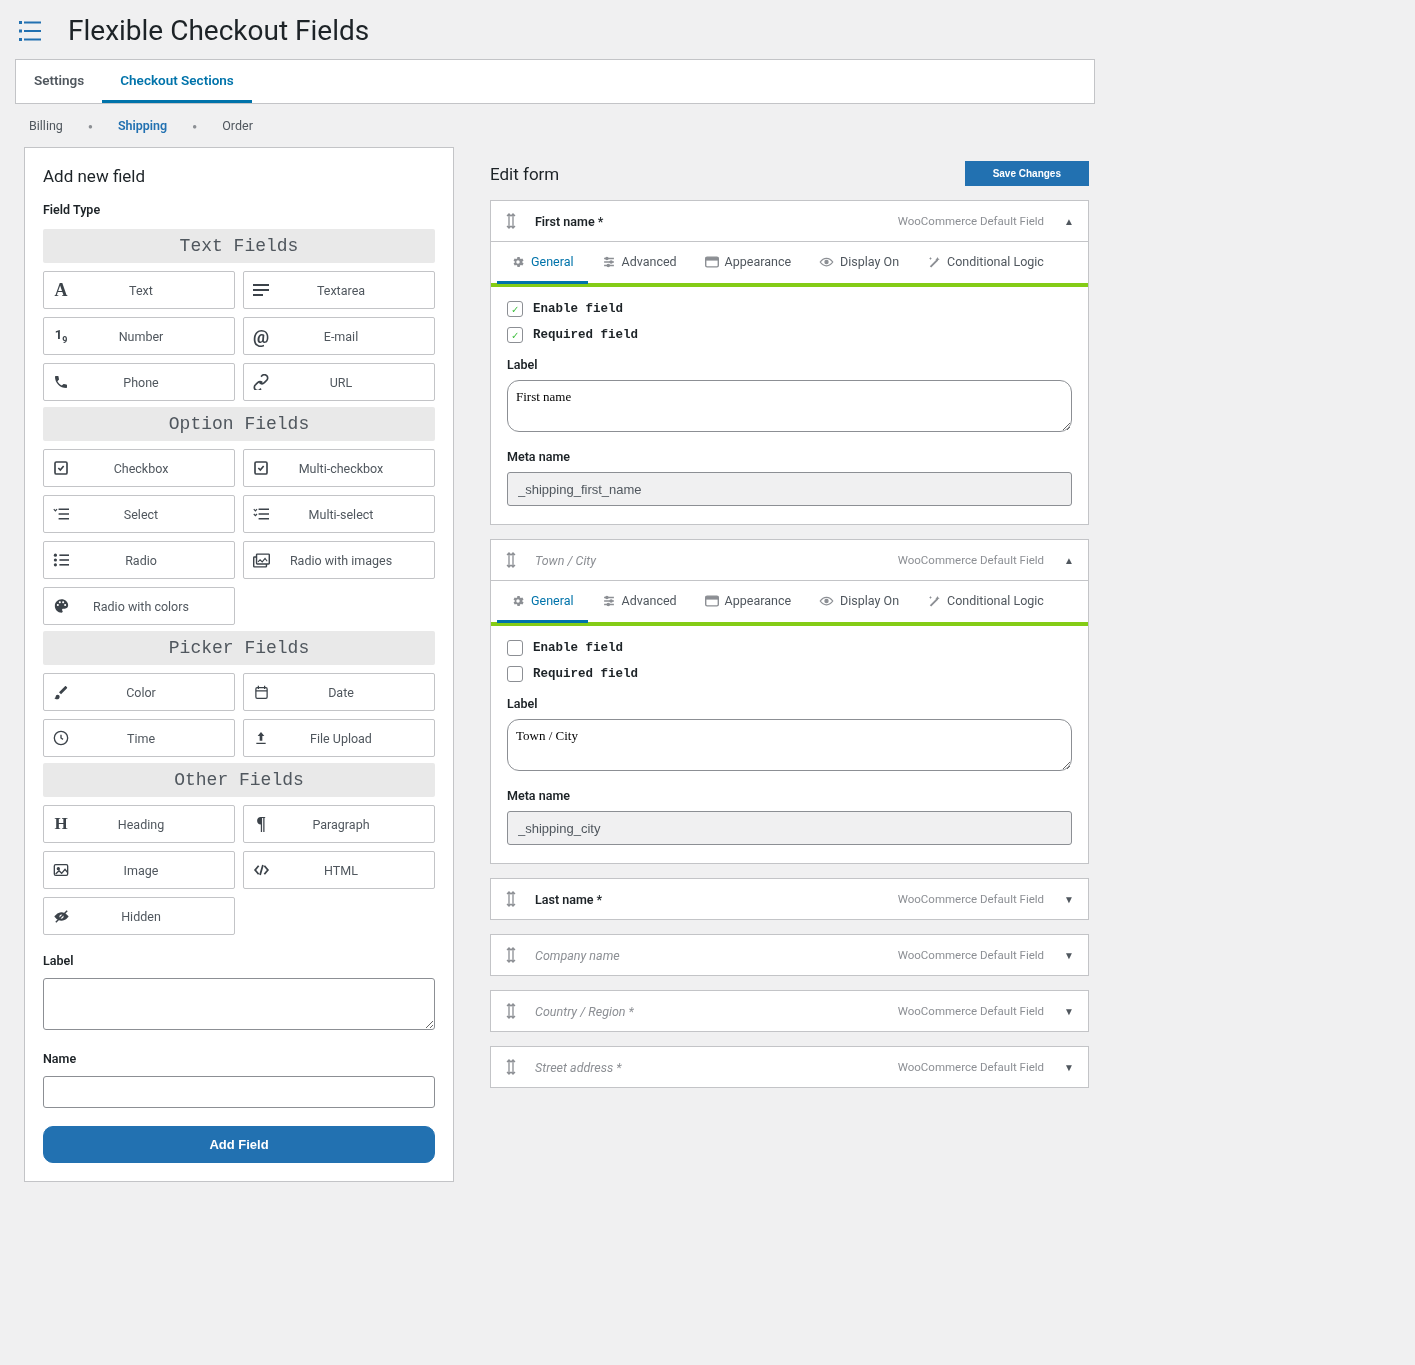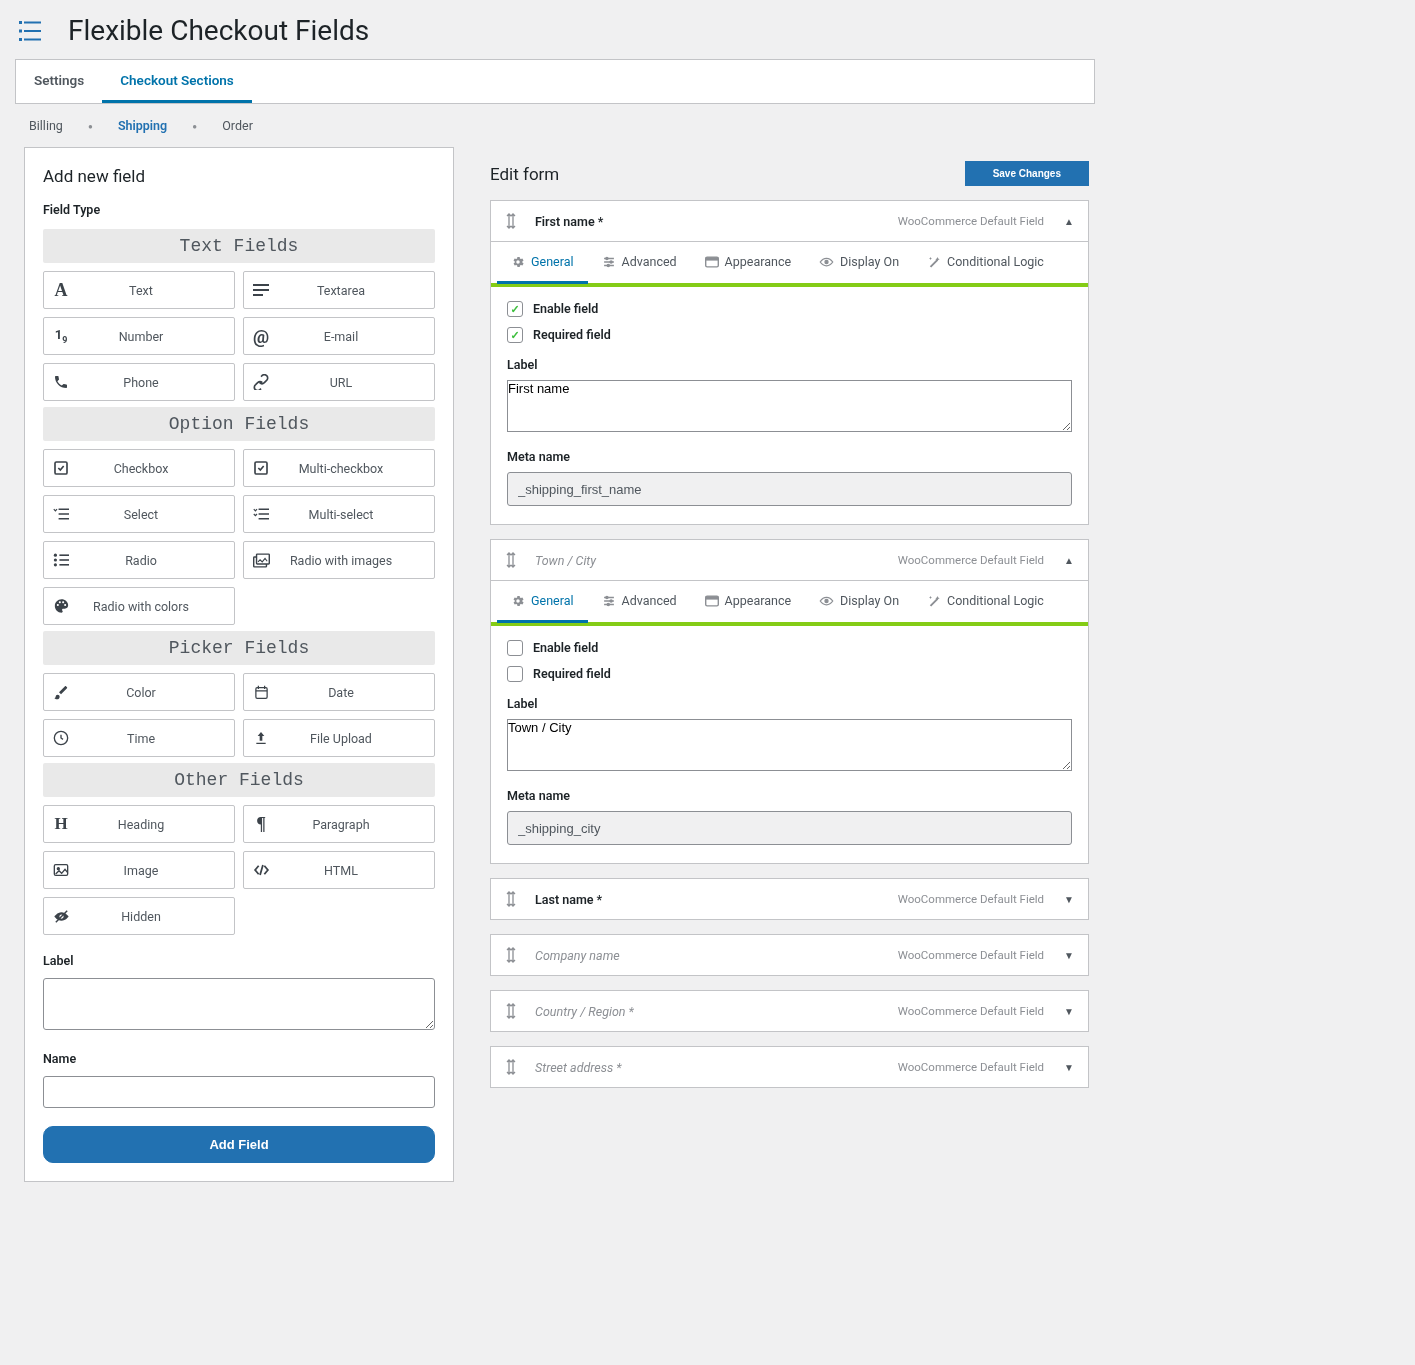--- a/index.html
+++ b/index.html
@@ -137,30 +137,30 @@
   color: #50575e;
   text-decoration: none;
   border-bottom: 3px solid transparent;
   margin-bottom: -1px;
 }
 .inner-tabs a.active { color: #0073aa; border-bottom-color: #0073aa; }
 .inner-tabs a .ticon { margin-right: 6px; font-size: 14px; color:#8c8f94; }
 .inner-tabs a.active .ticon { color: #8c8f94; }
 
 .field-row-content { padding: 14px 16px 18px; }
-.check-line { display:flex; align-items:flex-start; margin-bottom: 10px; }
+.check-line { display:flex; align-items:center; margin-bottom: 10px; font-family: Liberation Mono, monospace; }
 .check-line .cbox {
   width: 16px; height:16px; border:1px solid #8c8f94; border-radius:3px; margin-right: 10px;
   display:flex; align-items:center; justify-content:center; font-size:11px; color:#3fbf3f;
 }
 .check-line .cbox.checked::after { content:"✓"; font-weight: bold; }
 .check-line span { font-size:12.5px; font-weight:600; }
 .sub-label { font-size:12.5px; font-weight:600; margin-top:14px; margin-bottom:8px; display:block; }
 .field-row-content textarea {
-  width:100%; min-height:52px; border:1px solid #8c8f94; border-radius:0; padding:0; font-family:Liberation Sans, sans-serif; font-size:13px; resize:both;
+  width:100%; min-height:52px; border:1px solid #8c8f94; border-radius:12px; padding:8px; font-family:Liberation Serif, serif; font-size:13px; resize:both;
 }
 .field-row-content input[type=text] {
   width:100%; height:34px; border:1px solid #8c8f94; border-radius:3px; padding:0 10px; font-size:13px;
 }
 .field-row-content input[readonly] { background:#f0f0f1; color:#50575e; }
 
 svg { display:block; }
 </style>
 </head>
 <body>

